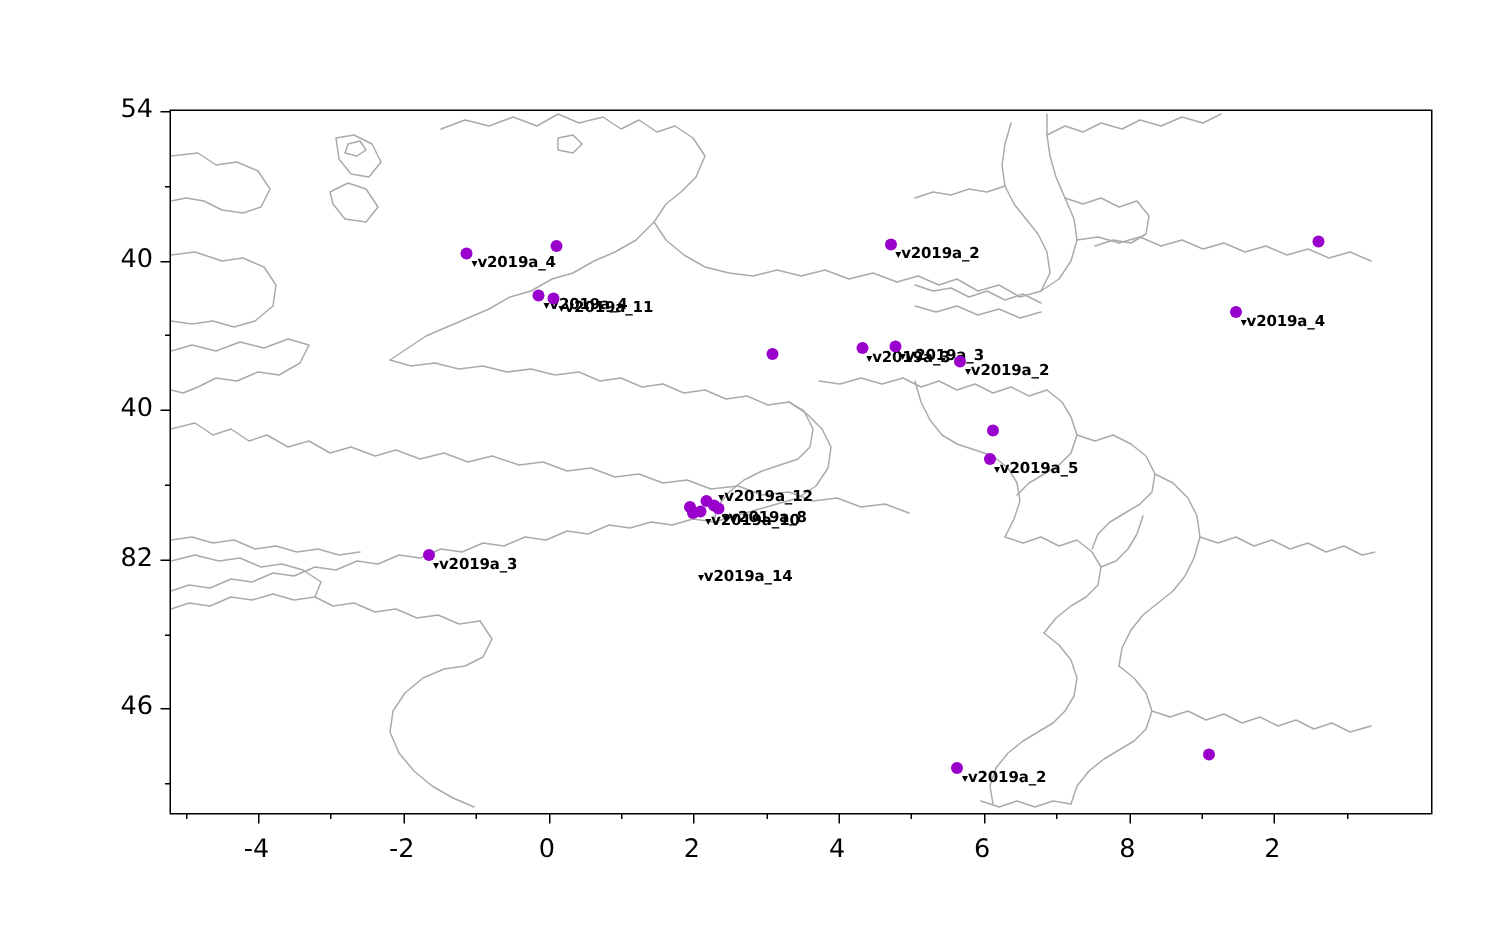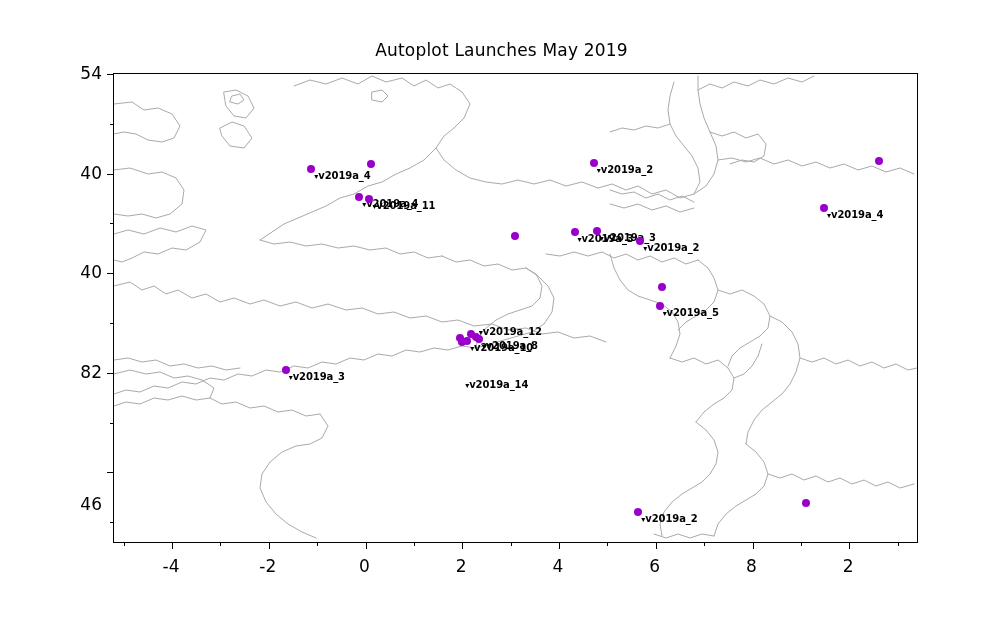--- a/index.html
+++ b/index.html
@@ -36,20 +36,21 @@
   
   #axes {
     position: absolute;
     left: 113px;
     top: 73px;
     width: 803px;
     height: 468px;
     border: 1.4px solid #000000;
     box-sizing: content-box;
     background: #ffffff;
+    padding-left: 37px;
   }
   #map-layer {
     position: absolute;
     left: 0;
     top: 0;
     width: 803px;
     height: 468px;
     overflow: hidden;
   }
   #map-layer svg {
@@ -120,21 +121,20 @@
     content: "\25BE";
     font-size: 8px;
     margin-right: 0px;
   }
 </style>
 </head>
 <body>
 
 <div id="figure">
 
-  <div id="plot-title">Autoplot Launches May 2019</div>
 
   <div id="axes">
 
     <div id="map-layer">
       <svg width="803" height="468" viewBox="0 0 803 468" xmlns="http://www.w3.org/2000/svg">
         <g fill="none" stroke="#aaaaaa" stroke-width="1" stroke-linejoin="round" stroke-linecap="round">
 
           <path d="M0 30 L18 28 L30 36 L44 34 L58 40 L66 52 L60 64 L48 68 L34 66 L22 60 L10 58 L0 60"></path>
           <path d="M0 96 L16 94 L34 100 L48 98 L62 104 L70 116 L68 130 L56 140 L42 144 L28 140 L14 142 L0 140"></path>
 
@@ -284,21 +284,21 @@
         <div class="tick-minor-x" style="left: 299.916px;"></div>
         <div class="tick-minor-x" style="left: 396.663px;"></div>
         <div class="tick-minor-x" style="left: 493.41px;"></div>
         <div class="tick-minor-x" style="left: 590.157px;"></div>
         <div class="tick-minor-x" style="left: 686.904px;"></div>
         <div class="tick-minor-x" style="left: 783.651px;"></div>
       </div>
   </div>
 
   <div id="tick-labels">
-      <div class="tick-label-y" style="top: 471.298px; left: 60px; width: 42px; margin-top: 33px;">46</div>
+      <div class="tick-label-y" style="top: 471.298px; left: 60px; width: 42px;">46</div>
       <div class="tick-label-y" style="top: 371.723px; left: 60px; width: 42px;">82</div>
       <div class="tick-label-y" style="top: 272.149px; left: 60px; width: 42px;">40</div>
       <div class="tick-label-y" style="top: 172.574px; left: 60px; width: 42px;">40</div>
       <div class="tick-label-y" style="top: 73px; left: 60px; width: 42px;">54</div>
       <div class="tick-label-x" style="left: 171.048px; top: 556px;">-4</div>
       <div class="tick-label-x" style="left: 267.795px; top: 556px;">-2</div>
       <div class="tick-label-x" style="left: 364.542px; top: 556px;">0</div>
       <div class="tick-label-x" style="left: 461.289px; top: 556px;">2</div>
       <div class="tick-label-x" style="left: 558.036px; top: 556px;">4</div>
       <div class="tick-label-x" style="left: 654.783px; top: 556px;">6</div>

